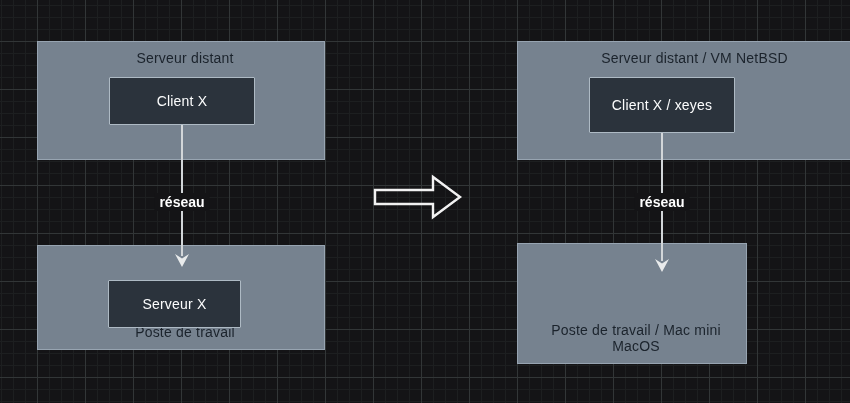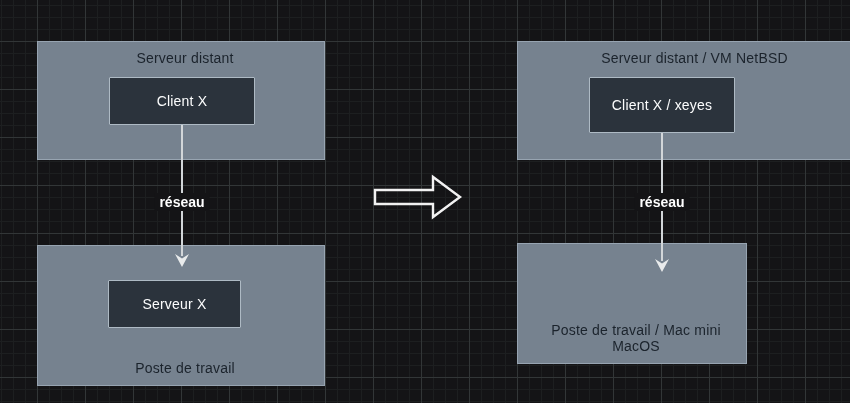--- a/index.html
+++ b/index.html
@@ -61,21 +61,21 @@
     white-space:nowrap;
   }
   .transform-arrow{position:absolute;left:372px;top:174px;z-index:2;}
 
   
   #b1{left:37px;top:41px;width:288px;height:119px;}
   #i1{left:109px;top:77px;width:146px;height:48px;}
   #l1{left:181px;top:125px;height:131px;}
   #c1{left:175px;top:254px;}
   #e1{left:182px;top:193px;}
-  #b2{left:37px;top:245px;width:288px;height:141px;padding-left:12px;}
+  #b2{left:37px;top:245px;width:288px;height:105px;padding-left:12px;}
   #i2{left:108px;top:268px;width:133px;height:48px;margin-top:12px;}
 
   
   #b3{left:517px;top:41px;width:347px;height:119px;}
   #i3{left:589px;top:77px;width:146px;height:56px;text-align:center;}
   #l2{left:661px;top:125px;height:136px;}
   #c2{left:655px;top:259px;}
   #e2{left:662px;top:193px;}
   #b4{left:517px;top:243px;width:230px;height:121px;}
   #i4{left:590px;top:274px;width:144px;height:48px;}

